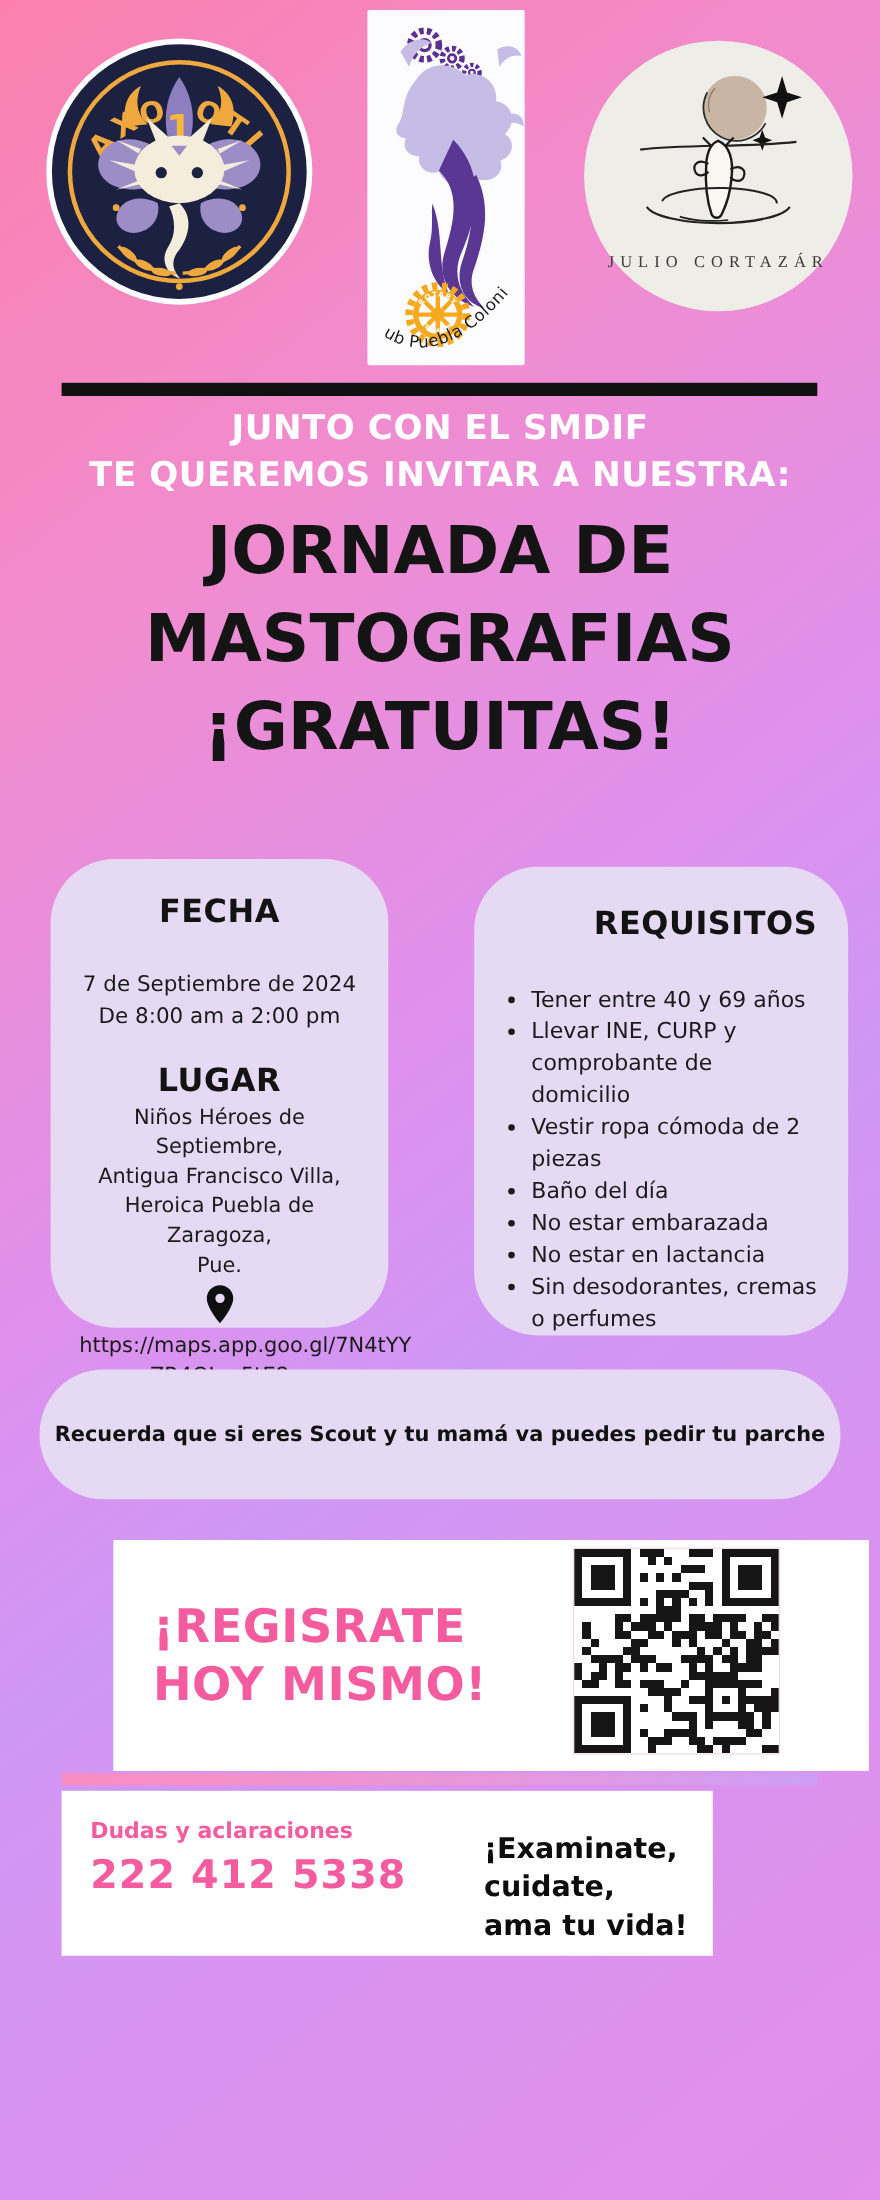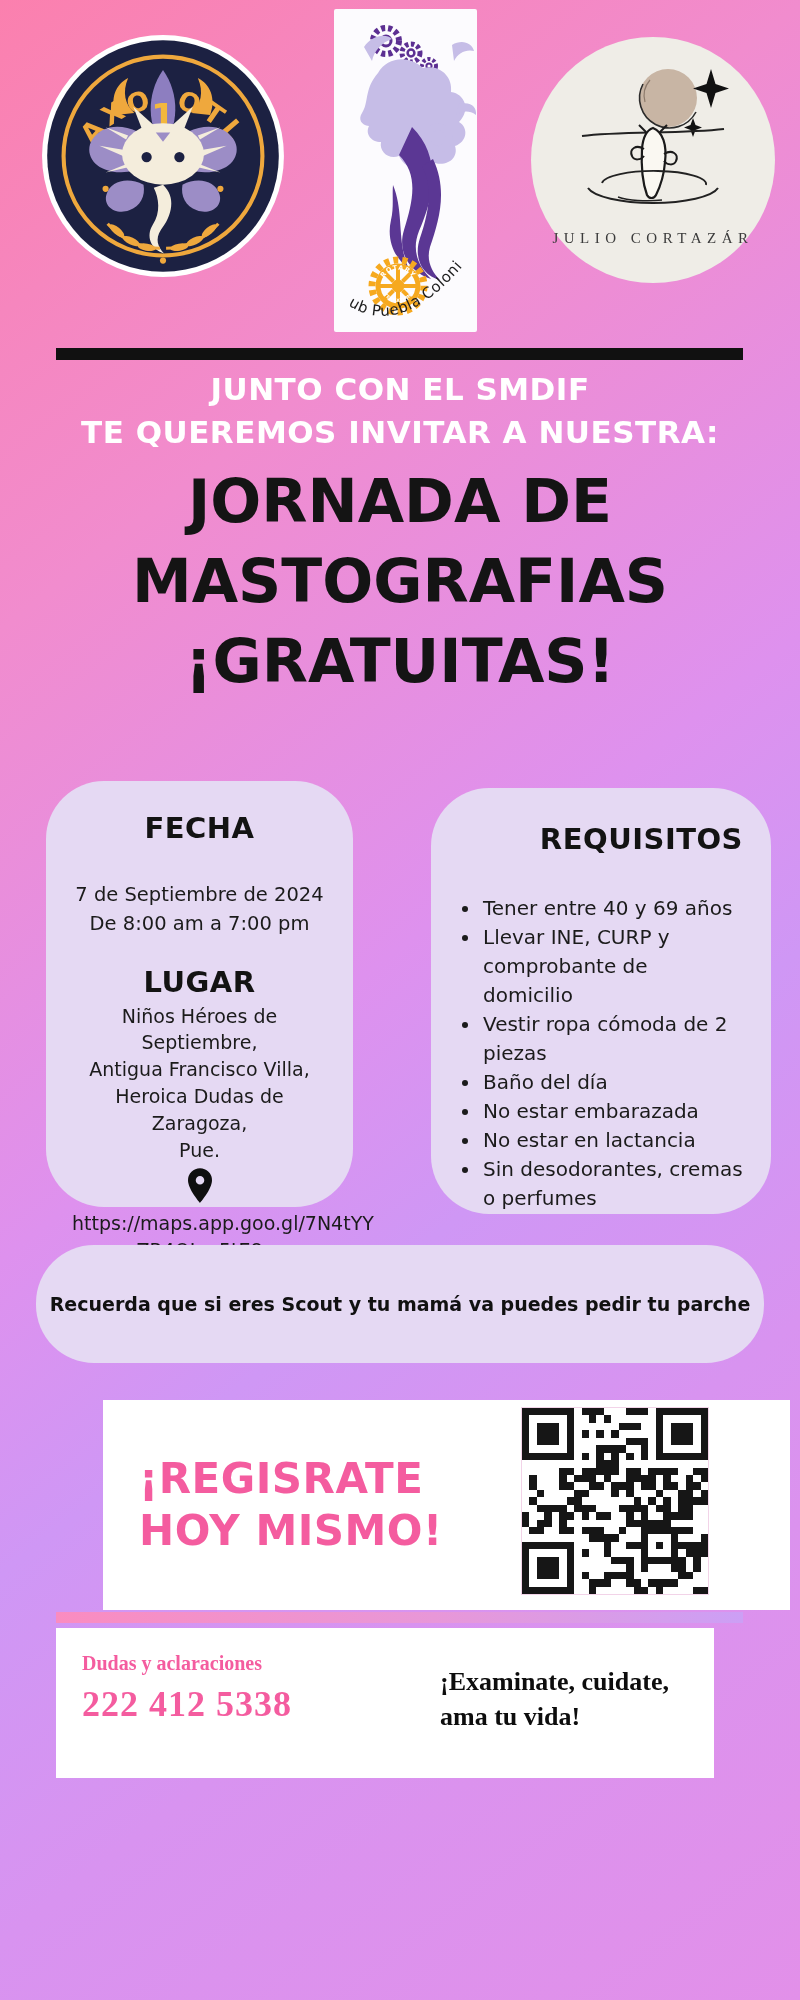--- a/index.html
+++ b/index.html
@@ -46,21 +46,21 @@
   .scout p{font-size:19px;font-weight:bold;color:#111;white-space:nowrap;}
   
   .register{position:absolute;left:56px;top:1400px;width:687px;height:210px;background:var(--white);margin-left:47px;}
   .register-text{position:absolute;left:36px;top:0;height:210px;display:flex;flex-direction:column;justify-content:center;
     color:var(--accent-pink);font-size:42px;font-weight:800;letter-spacing:.5px;line-height:1.24;}
   .qr{position:absolute;left:419px;top:8px;width:186px;height:186px;outline:1px solid #f2d3e8;}
   .qr svg{display:block;width:100%;height:100%;}
   
   .strip{position:absolute;left:56px;top:1612px;width:687px;height:11px;
     background:linear-gradient(90deg,var(--strip-pink),#e897d8 55%,var(--strip-purple));}
-  .contact{position:absolute;left:56px;top:1628px;width:658px;height:150px;background:var(--white);font-family:Liberation Serif, serif;}
+  .contact{position:absolute;left:56px;top:1628px;width:592px;height:150px;background:var(--white);}
   .contact-left{position:absolute;left:26px;top:24px;}
   .contact-label{color:var(--accent-pink);font-size:20px;font-weight:600;}
   .contact-phone{color:var(--accent-pink);font-size:36px;font-weight:bold;letter-spacing:1px;margin-top:8px;}
   .slogan{position:absolute;left:384px;top:36px;color:#0d0d0d;font-size:26px;font-weight:800;line-height:1.35;}
   svg text{font-family:"DejaVu Sans","Liberation Sans",sans-serif;}
   .serif-text{font-family:"Liberation Serif","DejaVu Serif",serif;}
 </style>
 </head>
 <body>
 
@@ -207,27 +207,27 @@
   <h1 class="title">
     <div>JORNADA DE</div>
     <div>MASTOGRAFIAS</div>
     <div>¡GRATUITAS!</div>
   </h1>
 
   <section class="card card-fecha">
     <h2>FECHA</h2>
     <div class="fecha-dates">
       <div>7 de Septiembre de 2024</div>
-      <div>De 8:00 am a 7:00 pm</div>
+      <div>De 8:00 am a 2:00 pm</div>
     </div>
     <h2 class="lugar-head">LUGAR</h2>
     <div class="address">
       <div>Niños Héroes de Septiembre,</div>
       <div>Antigua Francisco Villa,</div>
-      <div>Heroica Dudas de Zaragoza,</div>
+      <div>Heroica Puebla de Zaragoza,</div>
       <div>Pue.</div>
     </div>
     <svg class="pin" viewBox="0 0 24 30">
       <path d="M12 1a9 9 0 0 0-9 9c0 6.75 9 17 9 17s9-10.25 9-17a9 9 0 0 0-9-9zm0 12.2a3.2 3.2 0 1 1 0-6.4 3.2 3.2 0 0 1 0 6.4z" fill="#0f0f0f"></path>
     </svg>
     <a class="map-url" href="#">
       <span style="display:block;">https://maps.app.goo.gl/7N4tYY</span>
       <span style="display:block;">ZR4QJep5tE8</span>
     </a>
   </section>

